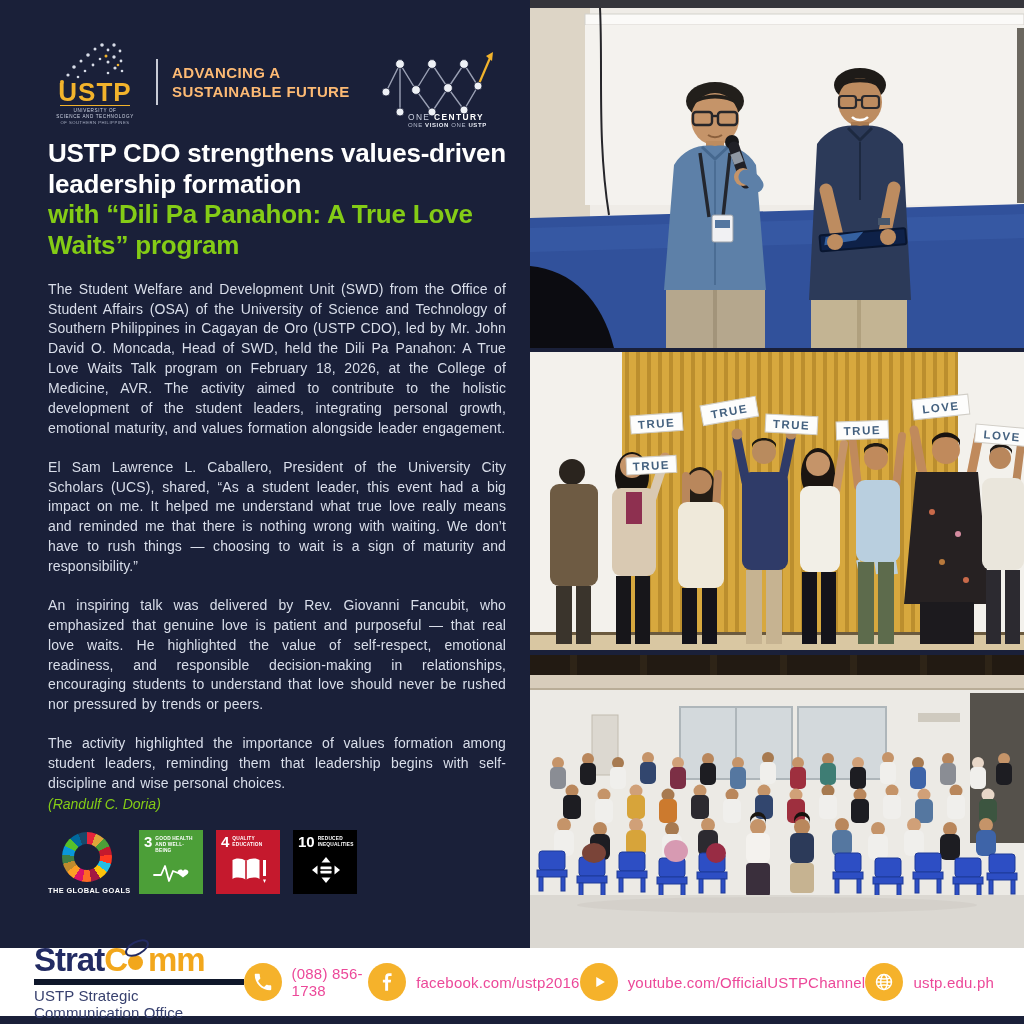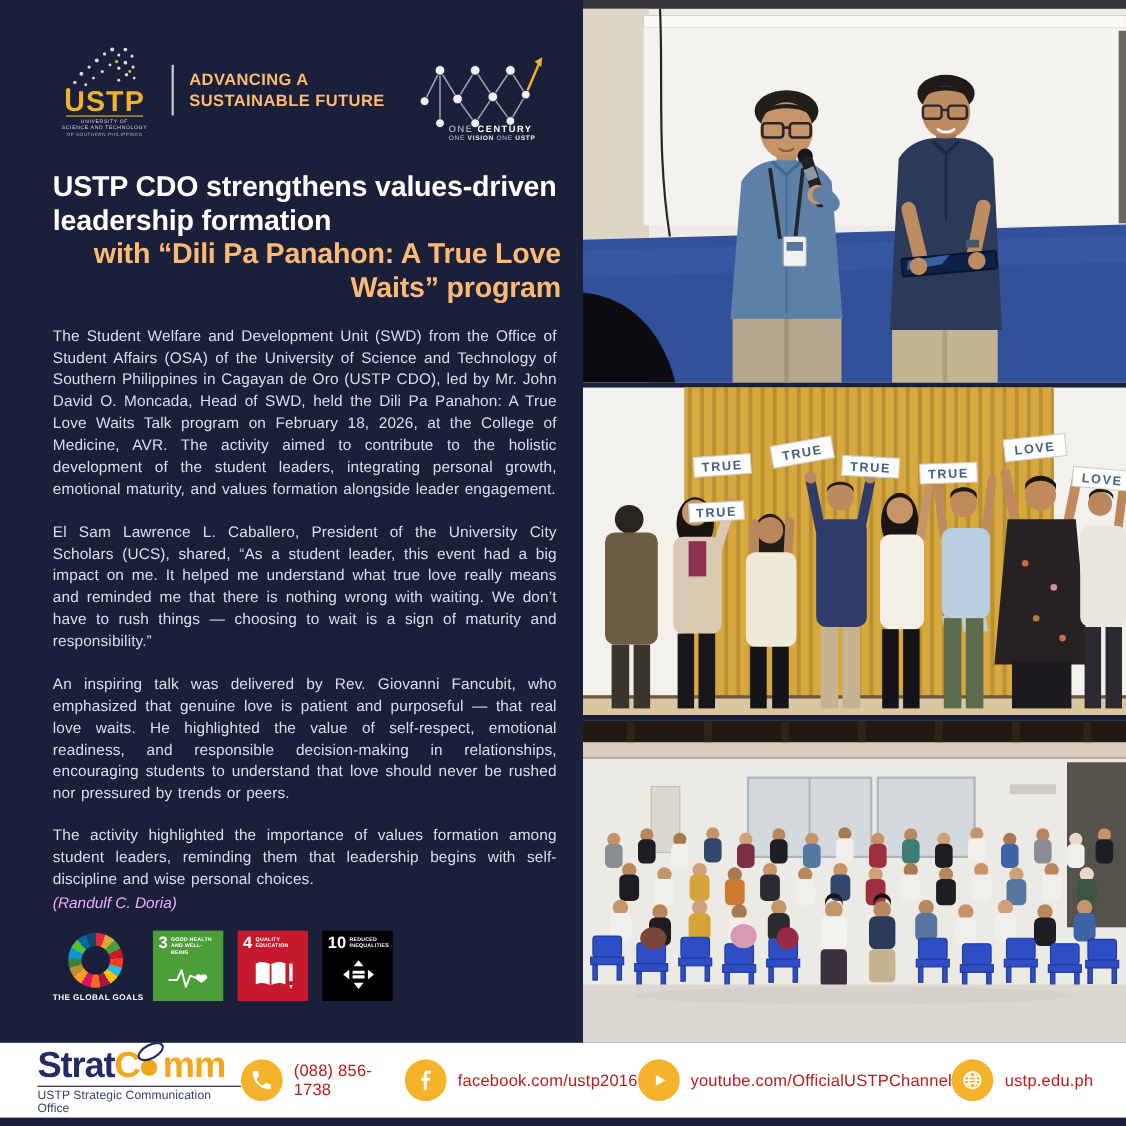--- a/index.html
+++ b/index.html
@@ -6,25 +6,25 @@
   body { background:#333; font-family:"Liberation Sans", sans-serif; }
   .canvas { position:relative; width:1024px; height:1024px; background:#1a2039; overflow:hidden; margin:0 auto; }
 
   
   .left-panel { position:absolute; left:0; top:0; width:530px; height:948px; padding:36px 26px 0 48px; }
   .logo-row { display:flex; align-items:center; gap:10px; }
   .divider { width:2px; height:46px; background:#e8eaf2; opacity:.85; margin:0 4px; }
   .tagline { color:#fdba74; font-weight:bold; font-size:15px; line-height:1.3; letter-spacing:.4px; }
   .century-logo { margin-left:14px; }
 
-  .headline { margin-top:26px; font-size:26px; font-weight:bold; line-height:1.18; letter-spacing:-.2px; color:#ffffff; width:462px; }
-  .headline .hl-yellow { display:block; color:#fdba74;text-align:right; }
+  .headline { margin-top:10px; font-size:26px; font-weight:bold; line-height:1.18; letter-spacing:-.2px; color:#ffffff; width:462px; }
+  .headline .hl-yellow { display:block; color:#84cc16; }
 
   .article p { margin-top:19px; width:458px; font-size:14px; line-height:1.42; text-align:justify; color:#d9deea; letter-spacing:.1px; word-spacing:1px; }
-  .byline { font-style:italic; color:#f0abfc; font-size:14px; margin-top:2px; }
+  .byline { font-style:italic; color:#84cc16; font-size:14px; margin-top:2px; }
 
   
   .sdg-row { display:flex; align-items:flex-start; gap:13px; margin-top:18px; }
   .globalgoals { width:78px; text-align:right; }
   .gg-ring { width:50px; height:50px; border-radius:50%; margin:2px auto 4px auto; position:relative;
     background:conic-gradient(#e5243b 0 21deg,#dda63a 21deg 42deg,#4c9f38 42deg 64deg,#c5192d 64deg 85deg,#ff3a21 85deg 106deg,#26bde2 106deg 127deg,#fcc30b 127deg 148deg,#a21942 148deg 170deg,#fd6925 170deg 191deg,#dd1367 191deg 212deg,#fd9d24 212deg 233deg,#bf8b2e 233deg 254deg,#3f7e44 254deg 275deg,#0a97d9 275deg 297deg,#56c02b 297deg 318deg,#00689d 318deg 339deg,#19486a 339deg 360deg); }
   .gg-ring::after { content:""; position:absolute; inset:12px; border-radius:50%; background:#1a2039; }
   .gg-label { color:#fff; font-size:7.4px; font-weight:bold; letter-spacing:.4px; white-space:nowrap; }
   .sdg-tile { width:64px; height:64px; padding:4px 4px 2px 5px; color:#fff; display:flex; flex-direction:column; }
   .sdg-head { display:flex; gap:3px; align-items:flex-start; }
@@ -41,24 +41,24 @@
 
   
   .footer { position:absolute; left:0; top:948px; width:1024px; height:68px; background:#ffffff; display:flex; align-items:center; padding:0 30px 0 34px; justify-content:space-between; }
   .stratcomm { display:flex; flex-direction:column; }
   .sc-word { font-size:33px; font-weight:bold; letter-spacing:-1px; line-height:1; white-space:nowrap; }
   .sc-navy { color:#222b63; }
   .sc-gold { color:#f2a71c; }
   .sc-orbit { display:inline-block; width:21px; height:24px; position:relative; }
   .sc-orbit i { position:absolute; left:1px; bottom:1px; width:15px; height:15px; background:#f2a71c; border-radius:50%; }
   .sc-orbit b { position:absolute; left:-3px; top:-6px; width:26px; height:14px; border:2.5px solid #222b63; border-radius:50%; transform:rotate(-28deg); }
-  .sc-sub { border-top:1px solid #0f172a; margin-top:3px; padding-top:2px; font-size:11px; color:#37406e; letter-spacing:.1px; }
+  .sc-sub { border-top:6px solid #0f172a; margin-top:3px; padding-top:2px; font-size:15px; color:#37406e; letter-spacing:.1px; }
   .contact { display:flex; align-items:center; gap:10px; }
   .c-circle { width:38px; height:38px; border-radius:50%; background:#f5b22b; display:flex; align-items:center; justify-content:center; flex:0 0 auto; }
-  .c-label { font-size:15px; color:#b91c1c; letter-spacing:.2px; }
+  .c-label { font-size:15px; color:#ec4899; letter-spacing:.2px; }
 </style>
 </head>
 <body>
 
 <div class="canvas">
 
   <div class="left-panel">
 
     <div class="logo-row">
 

